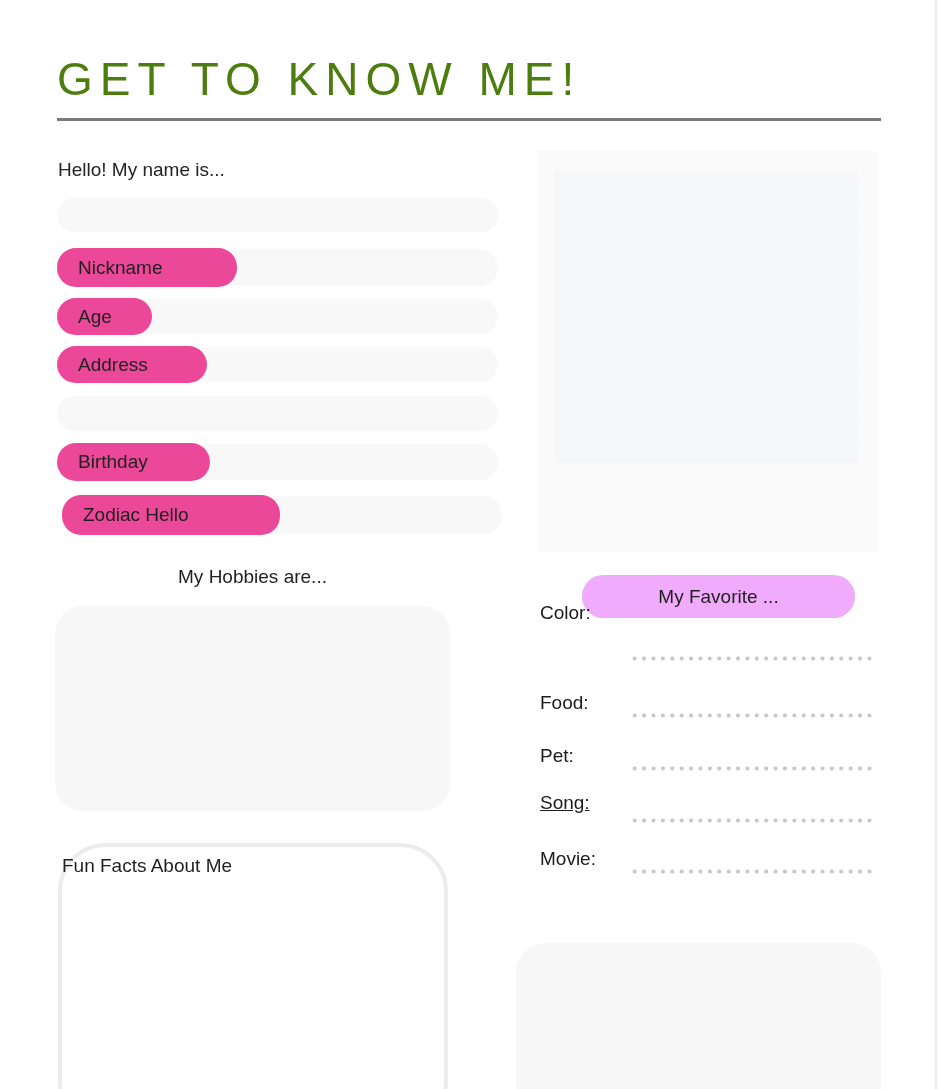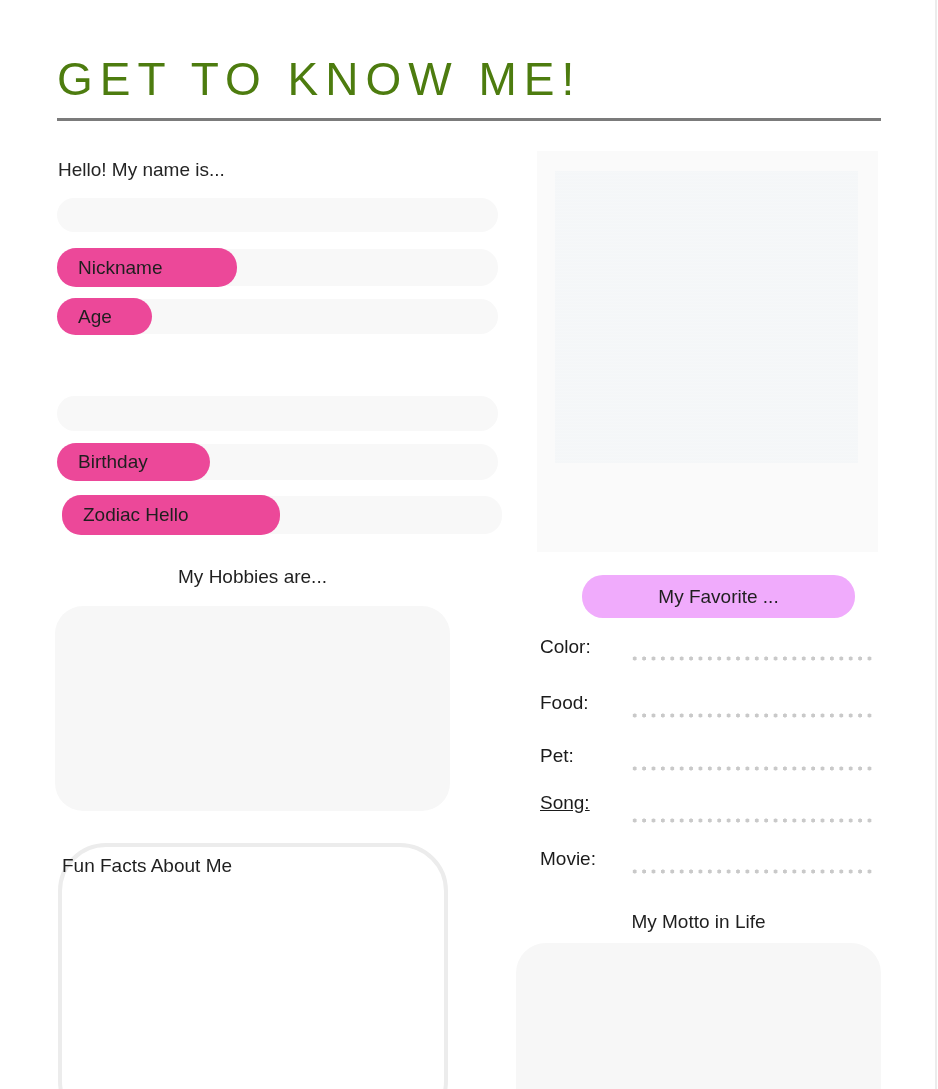--- a/index.html
+++ b/index.html
@@ -89,21 +89,21 @@
   }
   .fav-label{
     position:absolute;left:540px;font-size:19px;color:#1b1b1b;
   }
   .fav-dots{
     position:absolute;left:630px;width:244px;height:5px;
     background-image:radial-gradient(circle,#c9c9c9 1.8px,transparent 2.3px);
     background-size:9.4px 5px;background-repeat:repeat-x;
     background-position:left center;
   }
-  #fav-color-label{top:636px;}   #fav-color-dots{top:656px;}
+  #fav-color-label{top:602px;}   #fav-color-dots{top:656px;}
   #fav-food-label{top:692px;}    #fav-food-dots{top:713px;}
   #fav-pet-label{top:745px;}     #fav-pet-dots{top:766px;}
   #fav-song-label{top:792px;text-decoration:underline;}    #fav-song-dots{top:818px;}
   #fav-movie-label{top:848px;}   #fav-movie-dots{top:869px;}
   
   .motto-title{
     position:absolute;left:516px;top:911px;width:365px;
     text-align:center;font-size:19px;
   }
   .motto-box{
@@ -130,20 +130,24 @@
   <div class="row" id="row-nickname">
     <div class="field"></div>
     <div class="pill">Nickname</div>
   </div>
 
   <div class="row" id="row-age">
     <div class="field"></div>
     <div class="pill">Age</div>
   </div>
 
+  <div class="row" id="row-address">
+    <div class="field"></div>
+    <div class="pill">Address</div>
+  </div>
 
   <div class="row" id="row-blank">
     <div class="field"></div>
   </div>
 
   <div class="row" id="row-birthday">
     <div class="field"></div>
     <div class="pill">Birthday</div>
   </div>
 
@@ -173,16 +177,15 @@
 
   <div class="fav-label" id="fav-pet-label">Pet:</div>
   <div class="fav-dots" id="fav-pet-dots"></div>
 
   <div class="fav-label" id="fav-song-label">Song:</div>
   <div class="fav-dots" id="fav-song-dots"></div>
 
   <div class="fav-label" id="fav-movie-label">Movie:</div>
   <div class="fav-dots" id="fav-movie-dots"></div>
 
-  <div class="motto-title">My Motto in Life</div>
   <div class="motto-box"></div>
 
 </div>
 
 </body></html>

